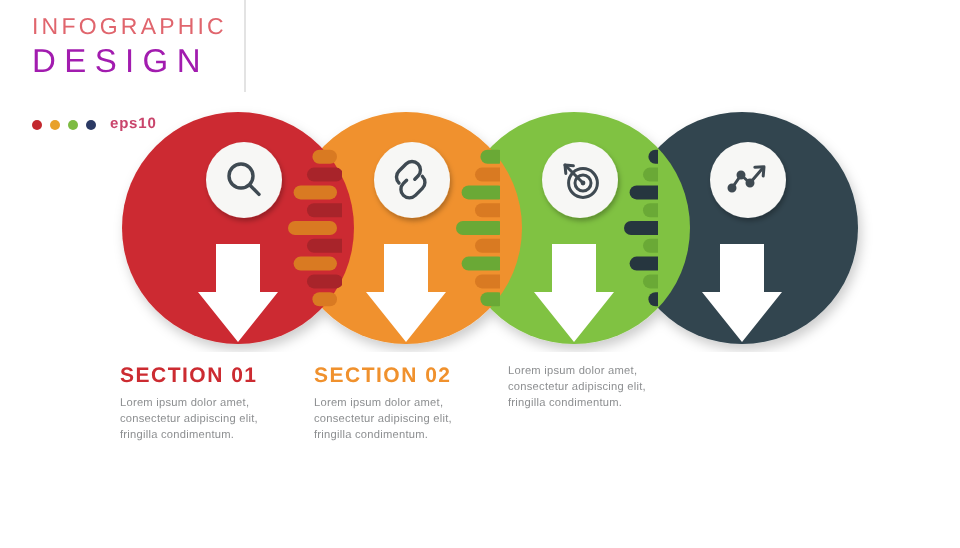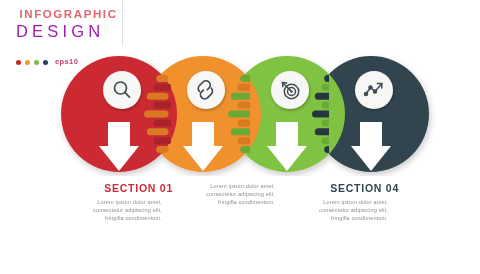--- a/index.html
+++ b/index.html
@@ -8,22 +8,22 @@
     background:#ffffff;
     font-family:"Liberation Sans", sans-serif;
     position:relative;
   }
   .stage{position:absolute;inset:0;}
 
   
   .header{position:absolute;left:16px;top:8px;width:105px;}
   .hdr-infographic{
     font-family:"Liberation Sans", sans-serif;
-    font-size:11.5px;font-weight:700;letter-spacing:1.6px;
-    color:#e0656d;line-height:13px;white-space:nowrap;text-align:center;
+    font-size:11.5px;font-weight:400;letter-spacing:1.6px;
+    color:#e0656d;line-height:13px;white-space:nowrap;
   }
   .hdr-design{
     font-family:"Liberation Sans", sans-serif;
     font-size:16.5px;font-weight:400;letter-spacing:4.2px;
     color:#b9bcbe;line-height:19px;white-space:nowrap;margin-top:1px;
   }
   .hdr-dots{display:flex;align-items:center;gap:4px;margin-top:17px;}
   .hdr-dot{width:5px;height:5px;border-radius:50%;}
   .hdr-eps{
     font-size:7.5px;font-weight:700;letter-spacing:.4px;
@@ -36,21 +36,21 @@
 
   
   .circles{position:absolute;left:0;top:52px;width:480px;height:124px;}
   .circles svg{display:block;}
 
   
   .sections{
     position:absolute;left:0;top:182px;width:480px;height:70px;
     display:flex;
   }
-  .section{width:97px;margin-left:16px;text-align:right;}
+  .section{width:97px;margin-left:0;}
   .sec-title{
     font-size:10.5px;font-weight:700;letter-spacing:.75px;
     line-height:13px;white-space:nowrap;margin-bottom:3px;
   }
   .sec-body{
     font-size:5.6px;line-height:8.2px;color:#8d8f91;
     letter-spacing:.12px;width:86px;
   }
 </style>
 </head>
@@ -231,24 +231,24 @@
   </div>
 
   <div class="sections">
     <div style="width:60px"></div>
 
     <div class="section">
       <div class="sec-title" id="st0" style="color: rgb(204, 43, 49);">SECTION 01</div>
       <div class="sec-body">Lorem ipsum dolor amet, consectetur adipiscing elit, fringilla condimentum.</div>
     </div>
 
+    <div class="section">
+      <div class="sec-title" id="st1" style="color: rgb(240, 145, 45);">SECTION 02</div>
+      <div class="sec-body">Lorem ipsum dolor amet, consectetur adipiscing elit, fringilla condimentum.</div>
+    </div>
 
     <div class="section">
       <div class="sec-body">Lorem ipsum dolor amet, consectetur adipiscing elit, fringilla condimentum.</div>
     </div>
 
-    <div class="section">
-      <div class="sec-title" id="st3" style="color: rgb(49, 69, 79);">SECTION 04</div>
-      <div class="sec-body">Lorem ipsum dolor amet, consectetur adipiscing elit, fringilla condimentum.</div>
-    </div>
   </div>
 
 </div>
 
 </body></html>

